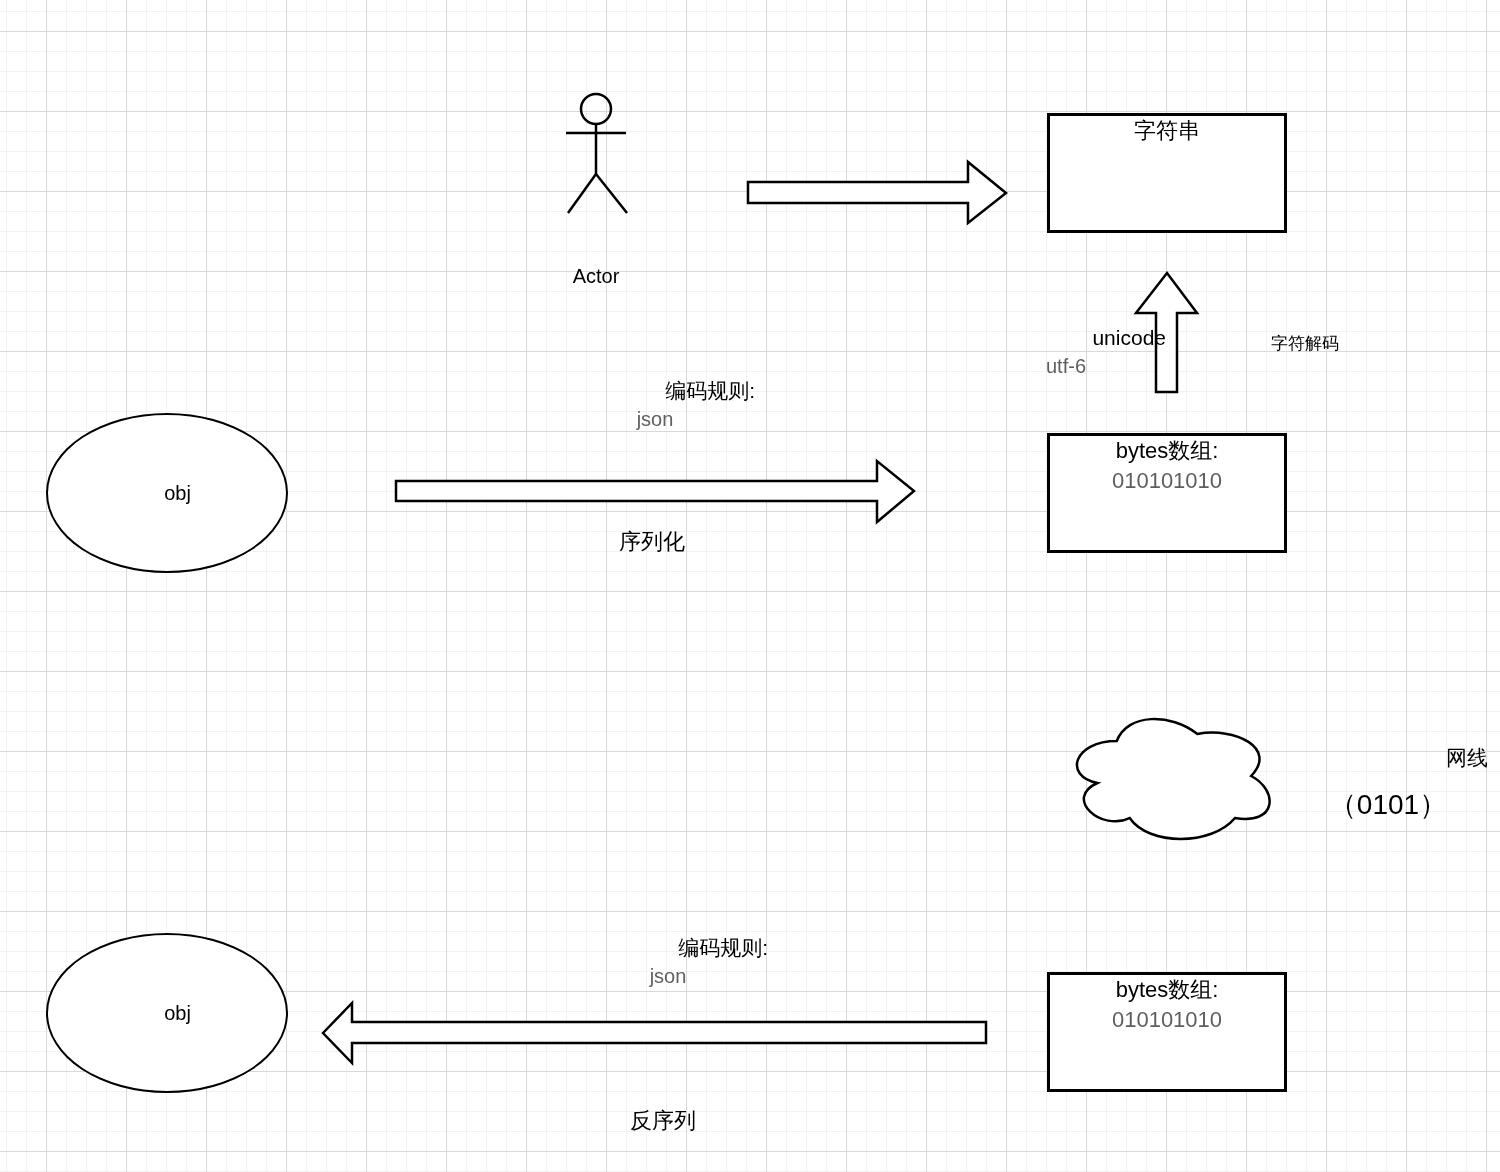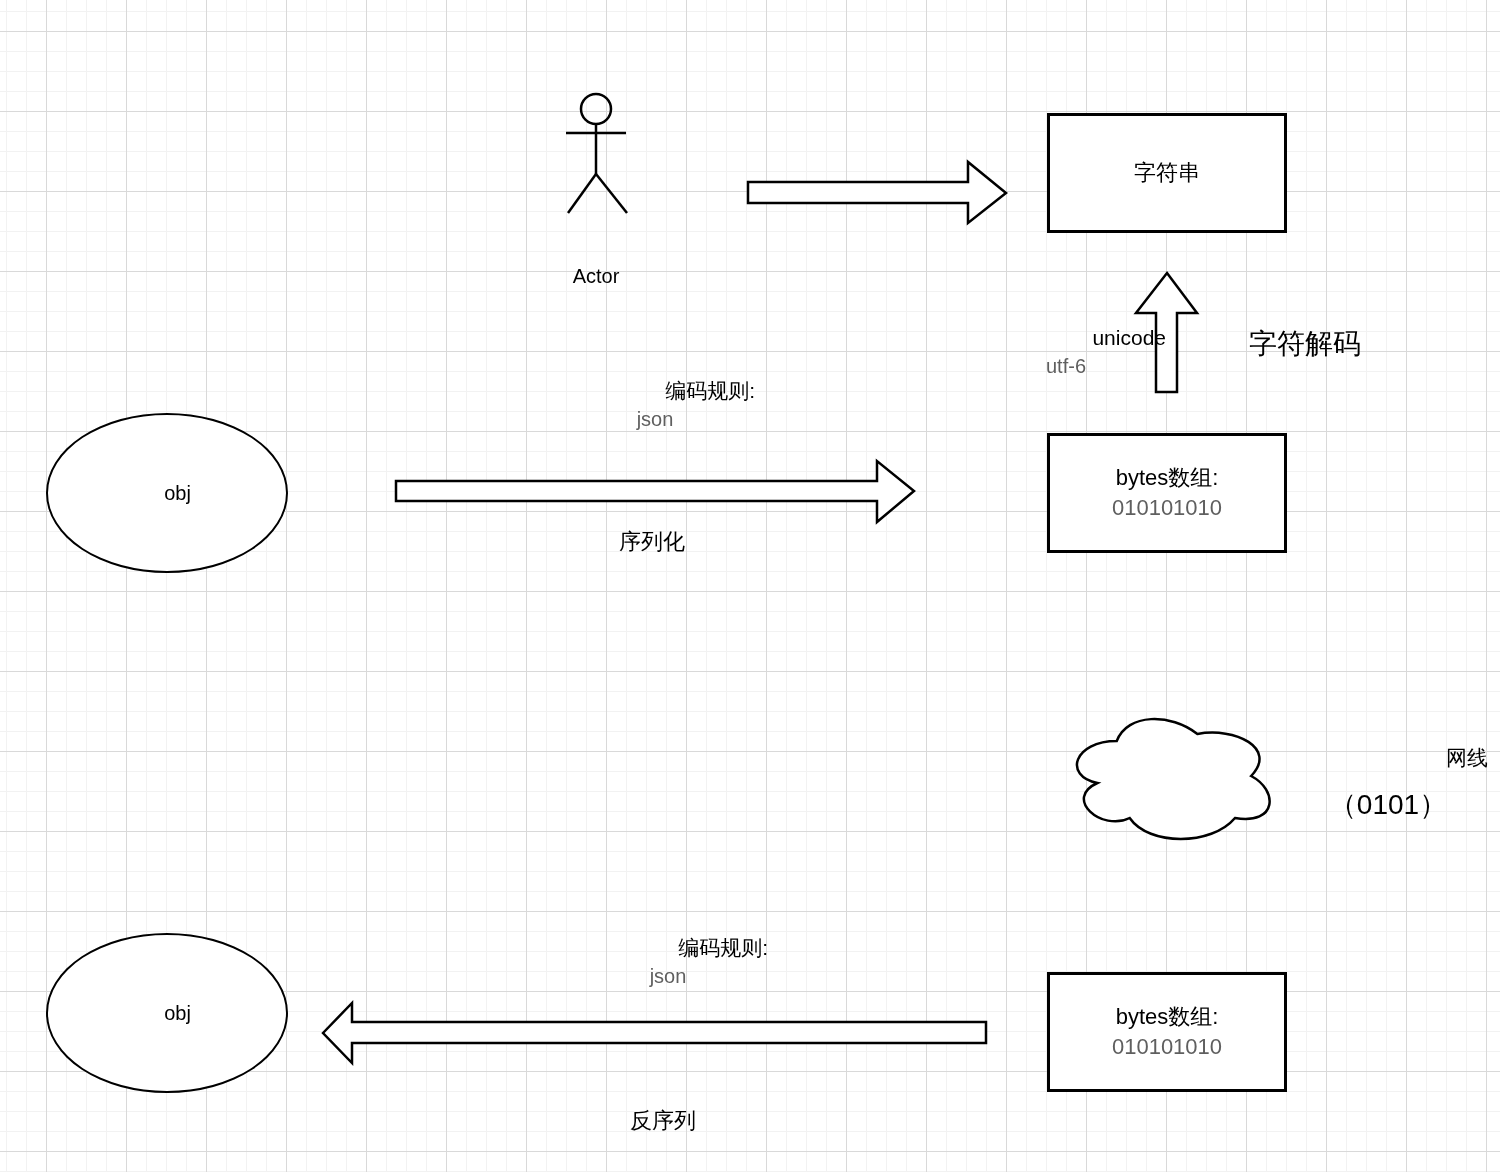--- a/index.html
+++ b/index.html
@@ -28,21 +28,20 @@
     width: 1500px; height: 1172px;
   }
   .node-box {
     position: absolute;
     box-sizing: border-box;
     background: #ffffff;
     border: 3px solid #000000;
     display: flex;
     flex-direction: column;
     align-items: center;
-    justify-content: center;
     text-align: center;
   }
   .node-ellipse {
     position: absolute;
     box-sizing: border-box;
     background: #ffffff;
     border: 2px solid #000000;
     border-radius: 50%;
     display: flex;
     align-items: center;
@@ -150,21 +149,21 @@
     <div class="lbl-line2">json</div>
   </div>
 
   <div class="free-label single-label" style="left:552px; top:529px;">序列化</div>
 
   <div class="free-label" style="left:966px; top:324px;">
     <div class="lbl-line1">unicode</div>
     <div class="lbl-line2">utf-6</div>
   </div>
 
-  <div class="free-label single-label" style="left:1205px; top:331px; font-size:28px;">字符解码</div>
+  <div class="free-label single-label" style="left:1205px; top:331px; font-size:17px;">字符解码</div>
 
   <div class="free-label" style="left:1288px; top:744px;">
     <div class="lbl-line1">网线</div>
     <div class="lbl-line2-black">（0101）</div>
   </div>
 
   <div class="free-label" style="left:568px; top:934px;">
     <div class="lbl-line1">编码规则:</div>
     <div class="lbl-line2">json</div>
   </div>

